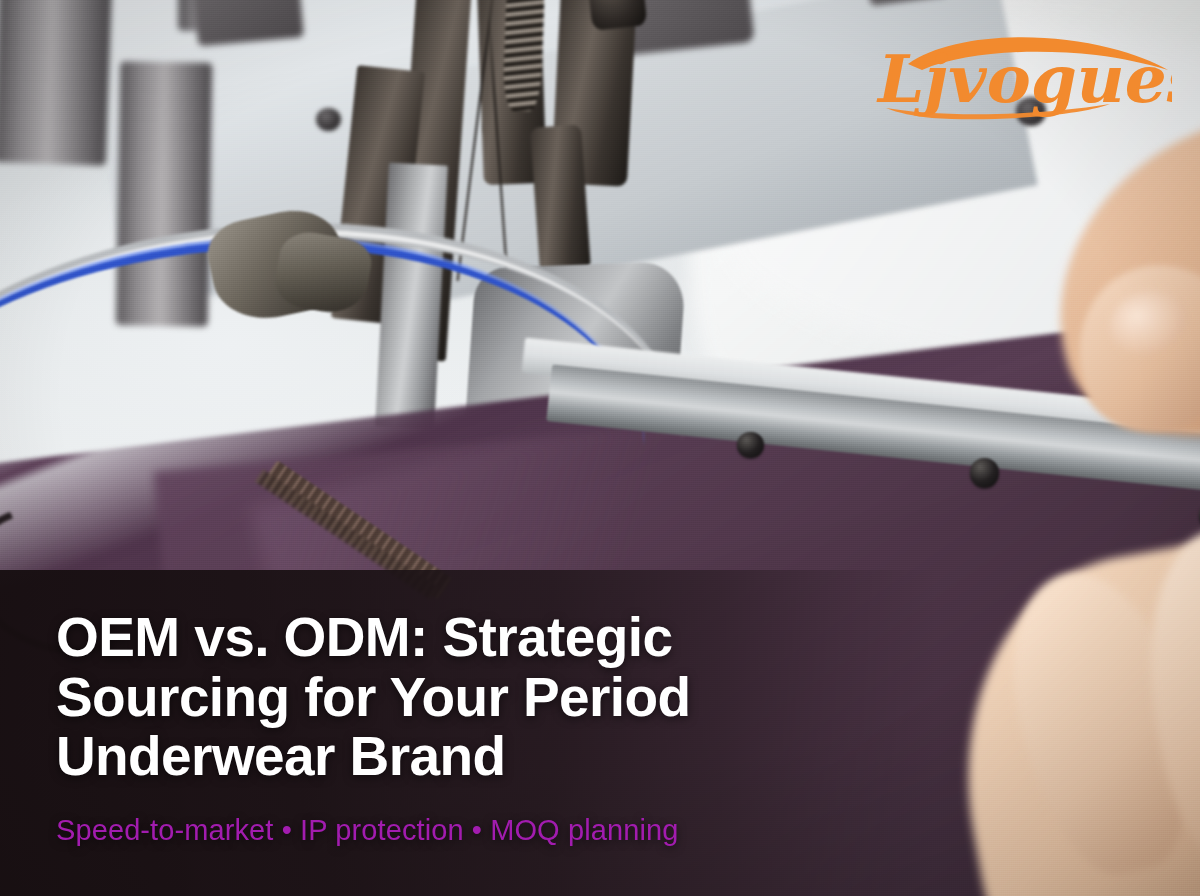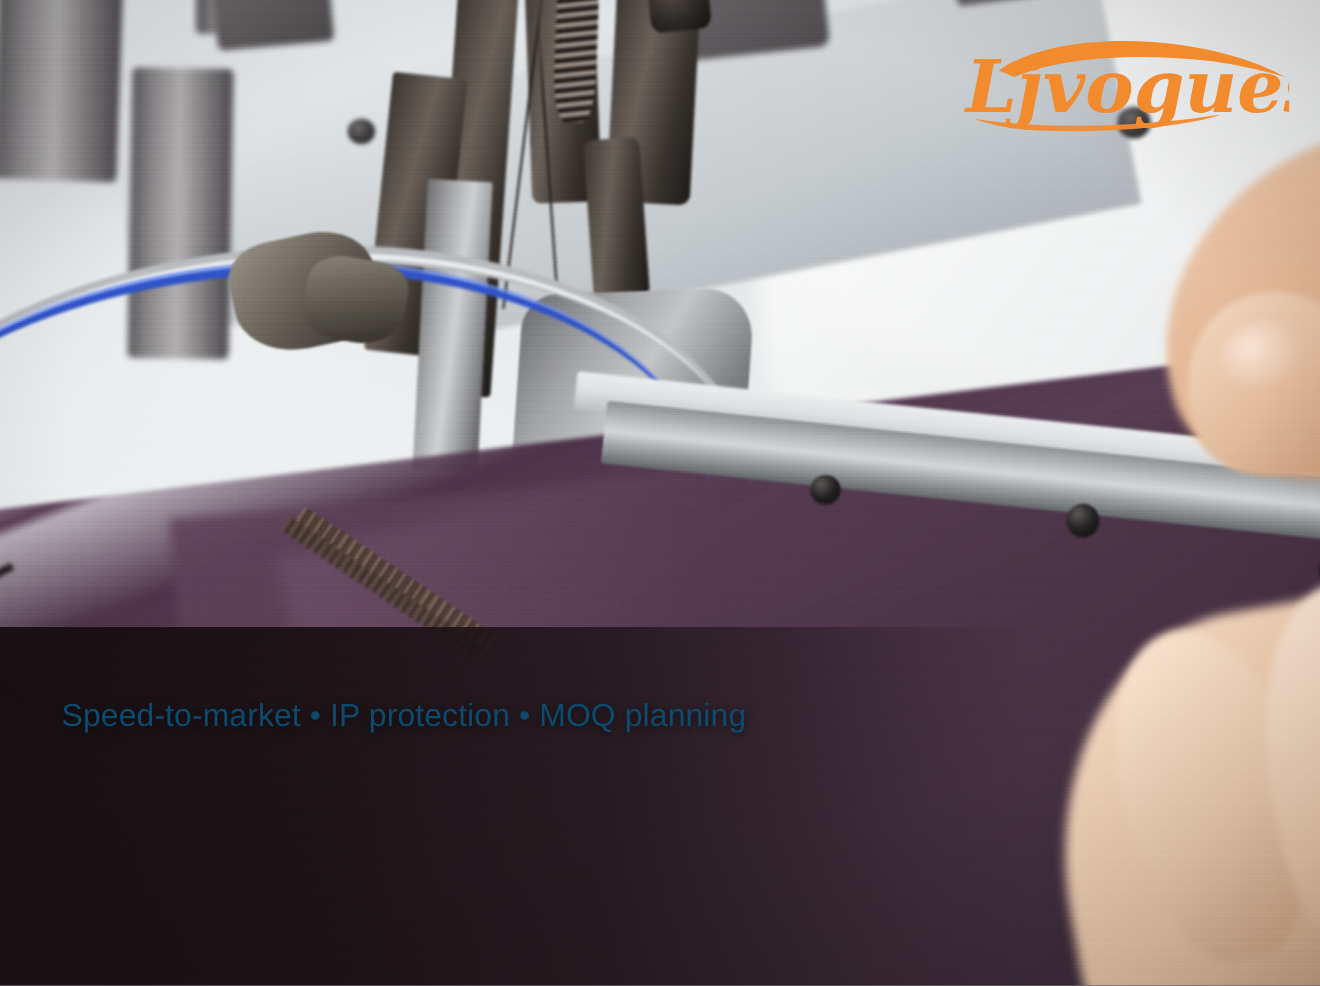--- a/index.html
+++ b/index.html
@@ -475,21 +475,21 @@
     color: #ffffff;
     font-size: 55px;
     font-weight: bold;
     line-height: 1.085;
     letter-spacing: -0.6px;
     text-shadow: 0 2px 10px rgba(0,0,0,.55);
     white-space: pre-line;
   }
   .subhead {
     margin: 26px 0 0 0;
-    color: #0c4a6e;
+    color: #a21caf;
     font-size: 29px;
     font-weight: normal;
     line-height: 1.2;
     letter-spacing: .1px;
     text-shadow: 0 2px 8px rgba(0,0,0,.6);
   }
 
   
   .logo {
     position: absolute;
@@ -579,20 +579,23 @@
       <div class="finger-b1"></div>
       <div class="finger-b2"></div>
     </div>
     <div class="vignette"></div>
     <div class="grain"></div>
   </div>
 
   <div class="overlay-band"></div>
 
   <div class="text-block">
+    <h1 class="headline">OEM vs. ODM: Strategic
+Sourcing for Your Period
+Underwear Brand</h1>
     <p class="subhead">Speed-to-market • IP protection • MOQ planning</p>
   </div>
 
   <div class="logo">
     <svg viewBox="0 0 300 96" xmlns="http://www.w3.org/2000/svg">
 
       <path d="M36,40 C78,10 168,6 238,24 C262,30 282,38 296,46
                C276,40 250,34 224,31 C160,24 92,28 50,46 Z" fill="#F28A2E"></path>
 
       <text class="logo-text" x="6" y="78">Ljvogues</text>

